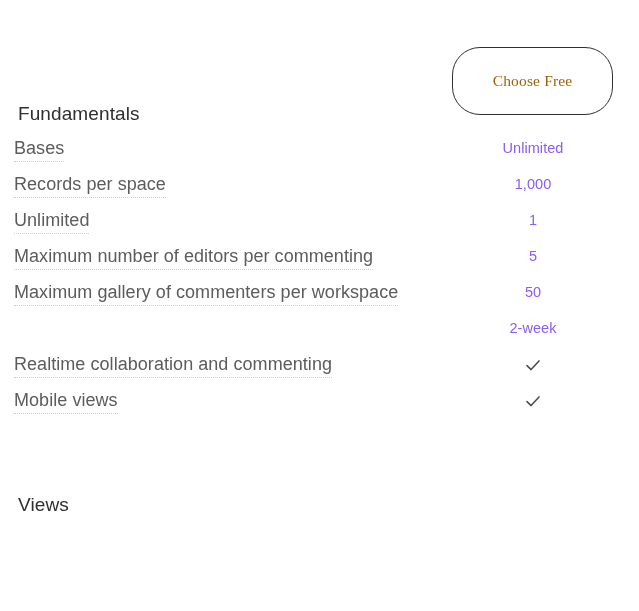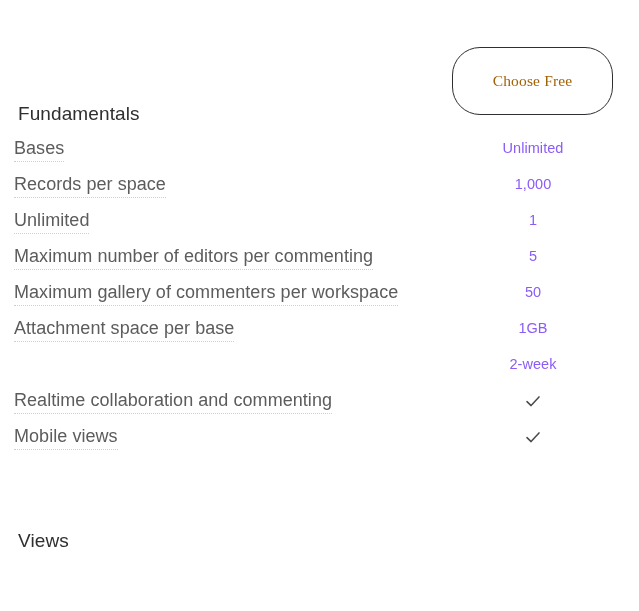--- a/index.html
+++ b/index.html
@@ -136,24 +136,20 @@
             </div>
             <div class="row">
               <span class="row-label">Maximum number of editors per commenting</span>
               <span class="row-value">5</span>
             </div>
             <div class="row">
               <span class="row-label">Maximum gallery of commenters per workspace</span>
               <span class="row-value">50</span>
             </div>
             <div class="row">
-              <span class="row-label">Attachment space per base</span>
-              <span class="row-value">1GB</span>
-            </div>
-            <div class="row">
               <span class="row-value">2-week</span>
             </div>
             <div class="row">
               <span class="row-label">Realtime collaboration and commenting</span>
               <span class="row-value"><span class="check"><svg width="18" height="19" viewBox="0 0 18 19" fill="none" aria-hidden="true">
                     <path d="M3 9.6 L7.1 13.6 L15 4.9" stroke="#4a4a4a" stroke-width="1.5" stroke-linecap="round" stroke-linejoin="round"></path>
                   </svg></span></span>
             </div>
             <div class="row">
               <span class="row-label">Mobile views</span>

